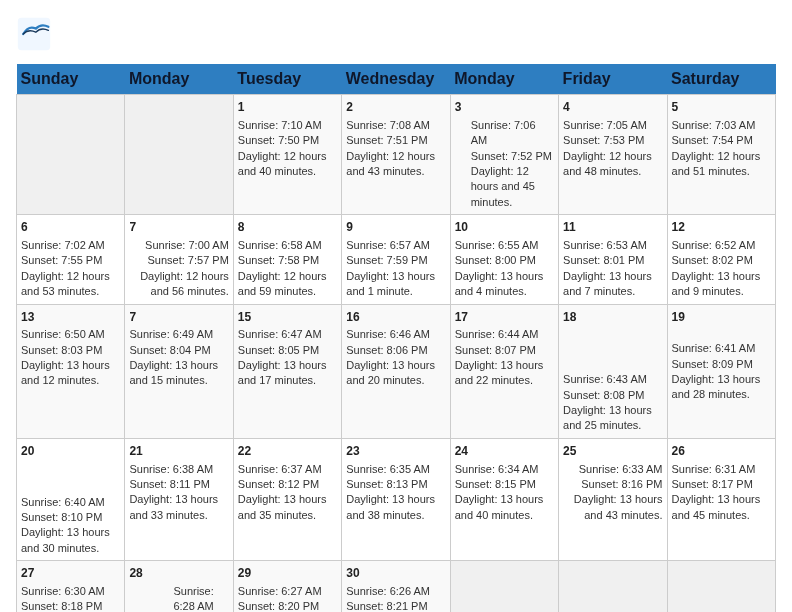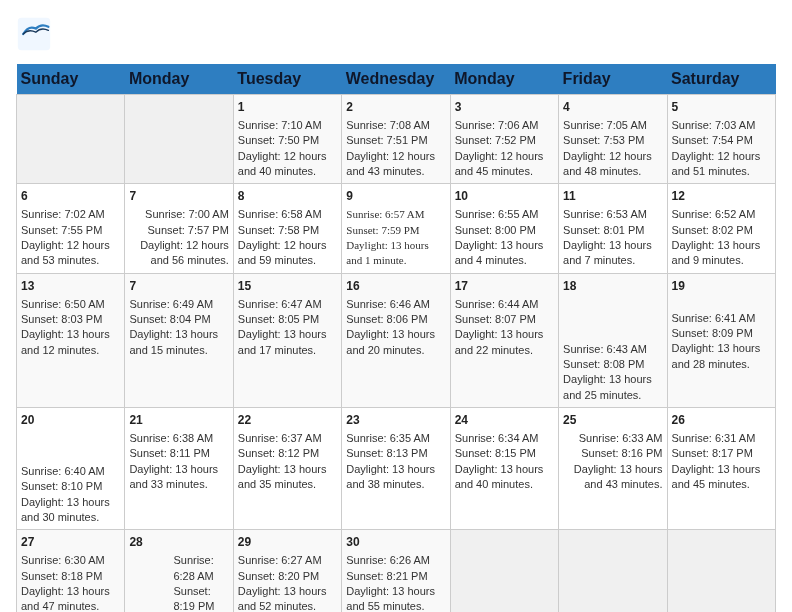--- a/index.html
+++ b/index.html
@@ -134,21 +134,21 @@
 Daylight: 12 hours and 40 minutes.</div>
         </td>
         <td>
           <span class="day-num">2</span>
           <div class="cell-content" style="white-space: pre-line;">Sunrise: 7:08 AM
 Sunset: 7:51 PM
 Daylight: 12 hours and 43 minutes.</div>
         </td>
         <td>
           <span class="day-num">3</span>
-          <div class="cell-content" style="white-space: pre-line;">Sunrise: 7:06 AM
+          <div class="cell-content" style="white-space: pre-line; margin-left: 16px;">Sunrise: 7:06 AM
 Sunset: 7:52 PM
 Daylight: 12 hours and 45 minutes.</div>
         </td>
         <td>
           <span class="day-num">4</span>
           <div class="cell-content" style="white-space: pre-line;">Sunrise: 7:05 AM
 Sunset: 7:53 PM
 Daylight: 12 hours and 48 minutes.</div>
         </td>
         <td>
@@ -172,21 +172,21 @@
 Daylight: 12 hours and 56 minutes.</div>
         </td>
         <td>
           <span class="day-num">8</span>
           <div class="cell-content" style="white-space: pre-line;">Sunrise: 6:58 AM
 Sunset: 7:58 PM
 Daylight: 12 hours and 59 minutes.</div>
         </td>
         <td>
           <span class="day-num">9</span>
-          <div class="cell-content" style="white-space: pre-line; font-family: Liberation Serif, serif;">Sunrise: 6:57 AM
+          <div class="cell-content" style="white-space: pre-line;">Sunrise: 6:57 AM
 Sunset: 7:59 PM
 Daylight: 13 hours and 1 minute.</div>
         </td>
         <td>
           <span class="day-num">10</span>
           <div class="cell-content" style="white-space: pre-line;">Sunrise: 6:55 AM
 Sunset: 8:00 PM
 Daylight: 13 hours and 4 minutes.</div>
         </td>
         <td>

